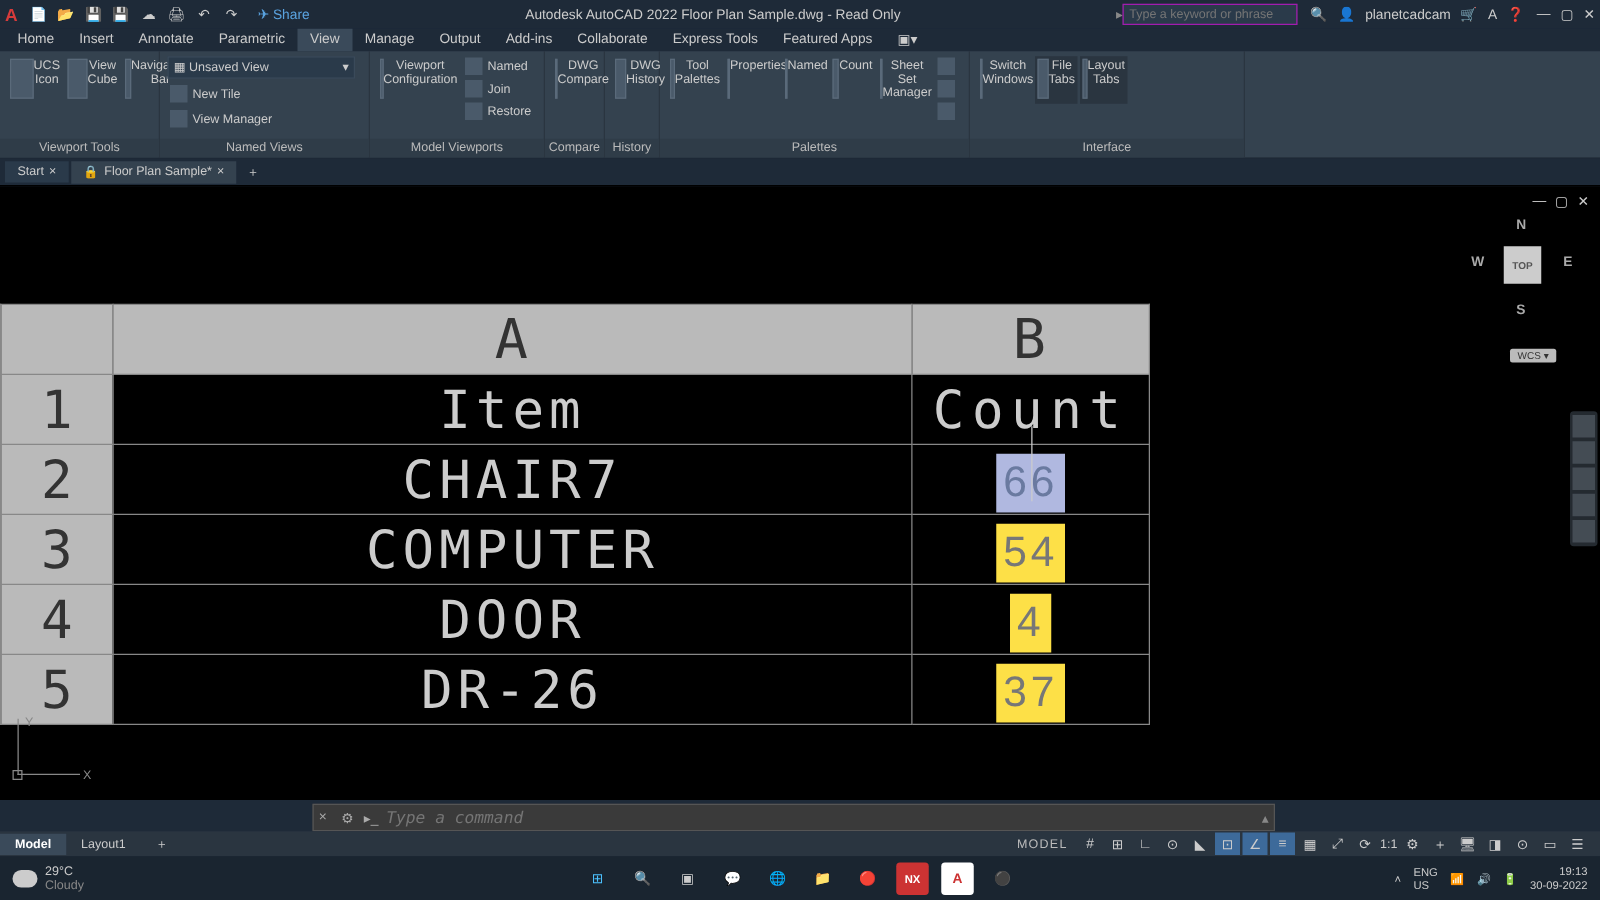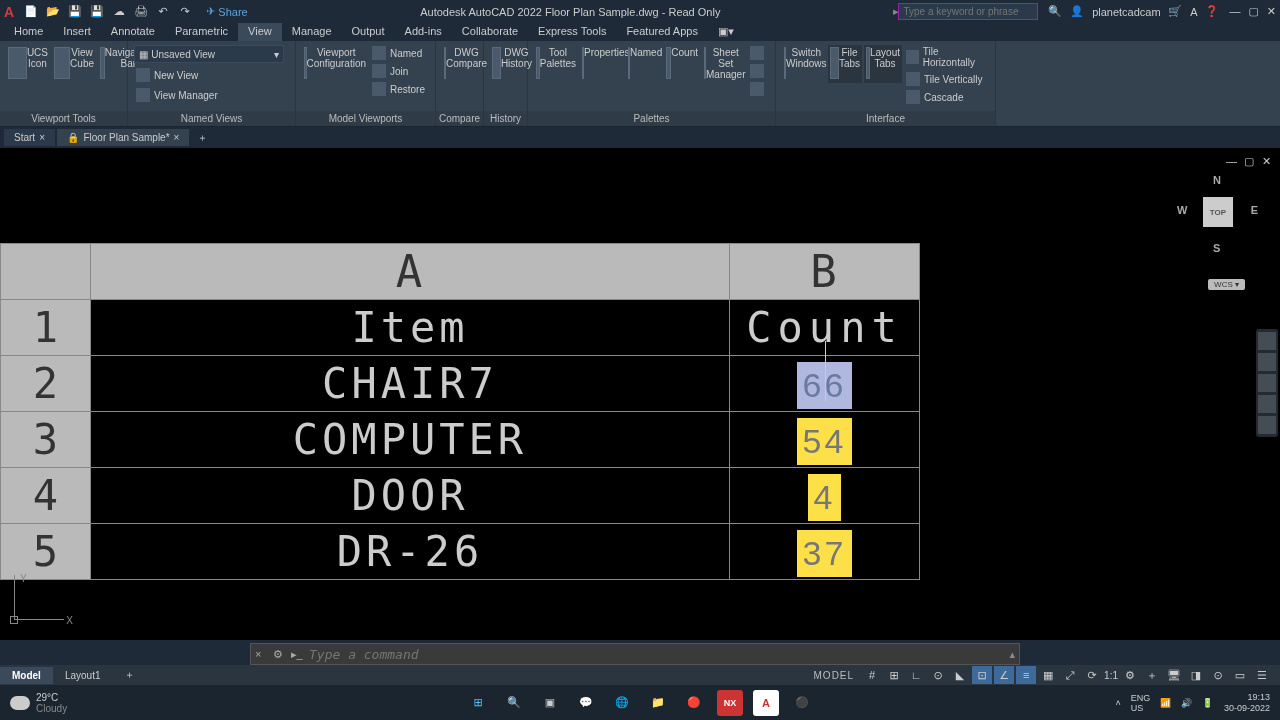--- a/index.html
+++ b/index.html
@@ -166,21 +166,21 @@
           <div class="rlbl">Navigation<br>Bar</div>
         </div>
     </div>
     <div class="panel-label">Viewport Tools</div>
   </div>
   <div class="ribbon-panel" style="width:168px;">
     <div class="panel-body" style="flex-direction:column;gap:4px;">
       <div class="dropdown-row"><span>▦</span>&nbsp;<span>Unsaved View</span><span style="margin-left:auto">▾</span></div>
       <div class="rsmall">
           <span class="sicn"></span>
-          <span>New View</span>
+          <span>New Tile</span>
         </div>
       <div class="rsmall">
           <span class="sicn"></span>
           <span>View Manager</span>
         </div>
     </div>
     <div class="panel-label">Named Views</div>
   </div>
   <div class="ribbon-panel" style="width:140px;">
     <div class="panel-body">
@@ -266,34 +266,20 @@
           <div class="rlbl">Switch<br>Windows</div>
         </div>
       <div class="rbig" style="width:34px;background:#2a3540">
           <div class="ricon"></div>
           <div class="rlbl">File<br>Tabs</div>
         </div>
       <div class="rbig" style="width:38px;background:#2a3540">
           <div class="ricon"></div>
           <div class="rlbl">Layout<br>Tabs</div>
         </div>
-      <div class="rcol">
-        <div class="rsmall">
-            <span class="sicn"></span>
-            <span>Tile Horizontally</span>
-          </div>
-        <div class="rsmall">
-            <span class="sicn"></span>
-            <span>Tile Vertically</span>
-          </div>
-        <div class="rsmall">
-            <span class="sicn"></span>
-            <span>Cascade</span>
-          </div>
-      </div>
     </div>
     <div class="panel-label">Interface</div>
   </div>
 </div>
 
 <div class="doctabs">
   <div class="doctab">
       <span>Start</span>
       <span class="close">×</span>
     </div>

